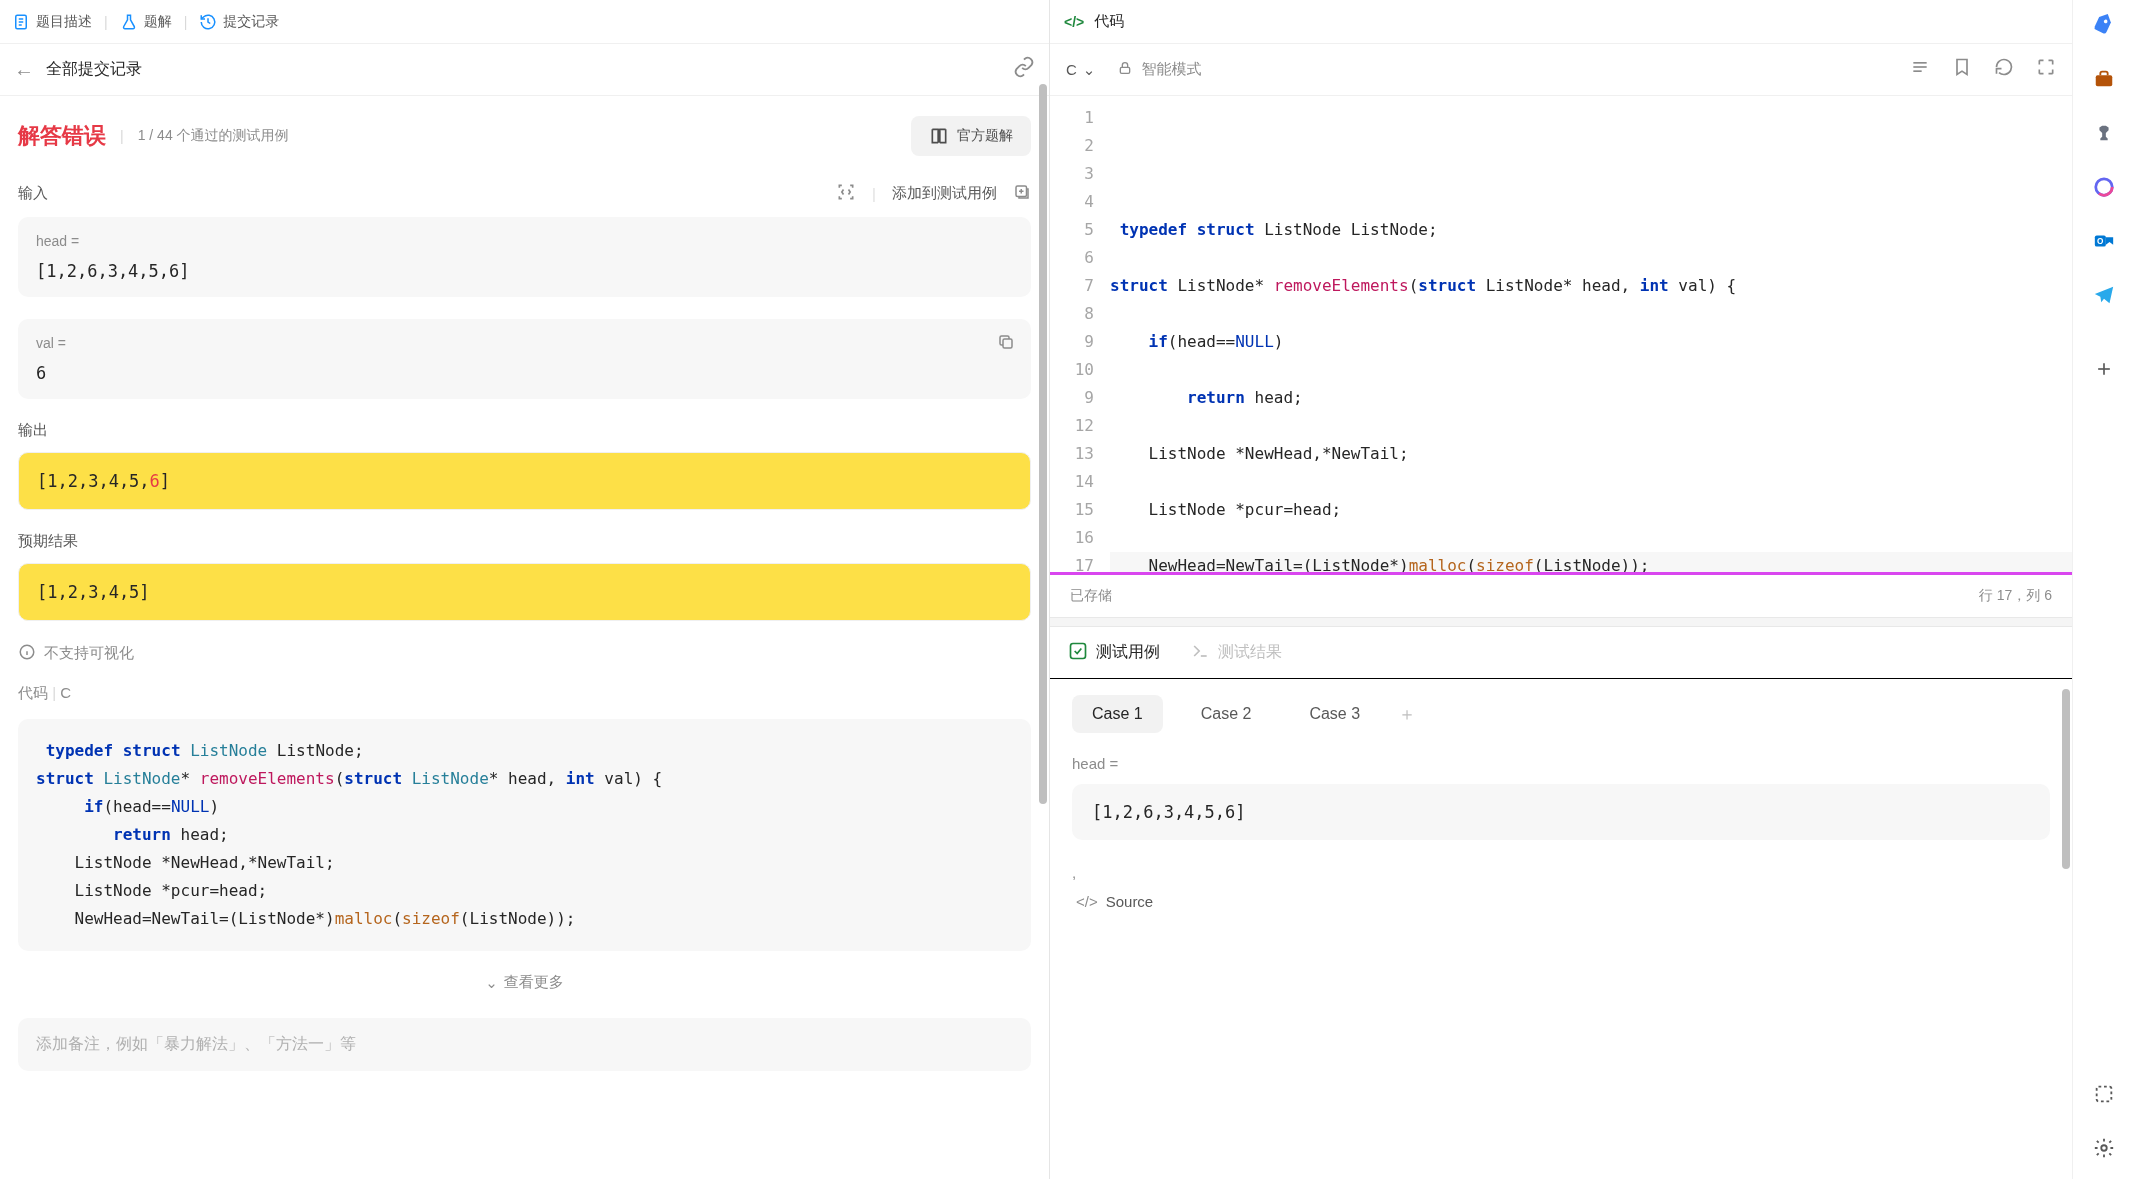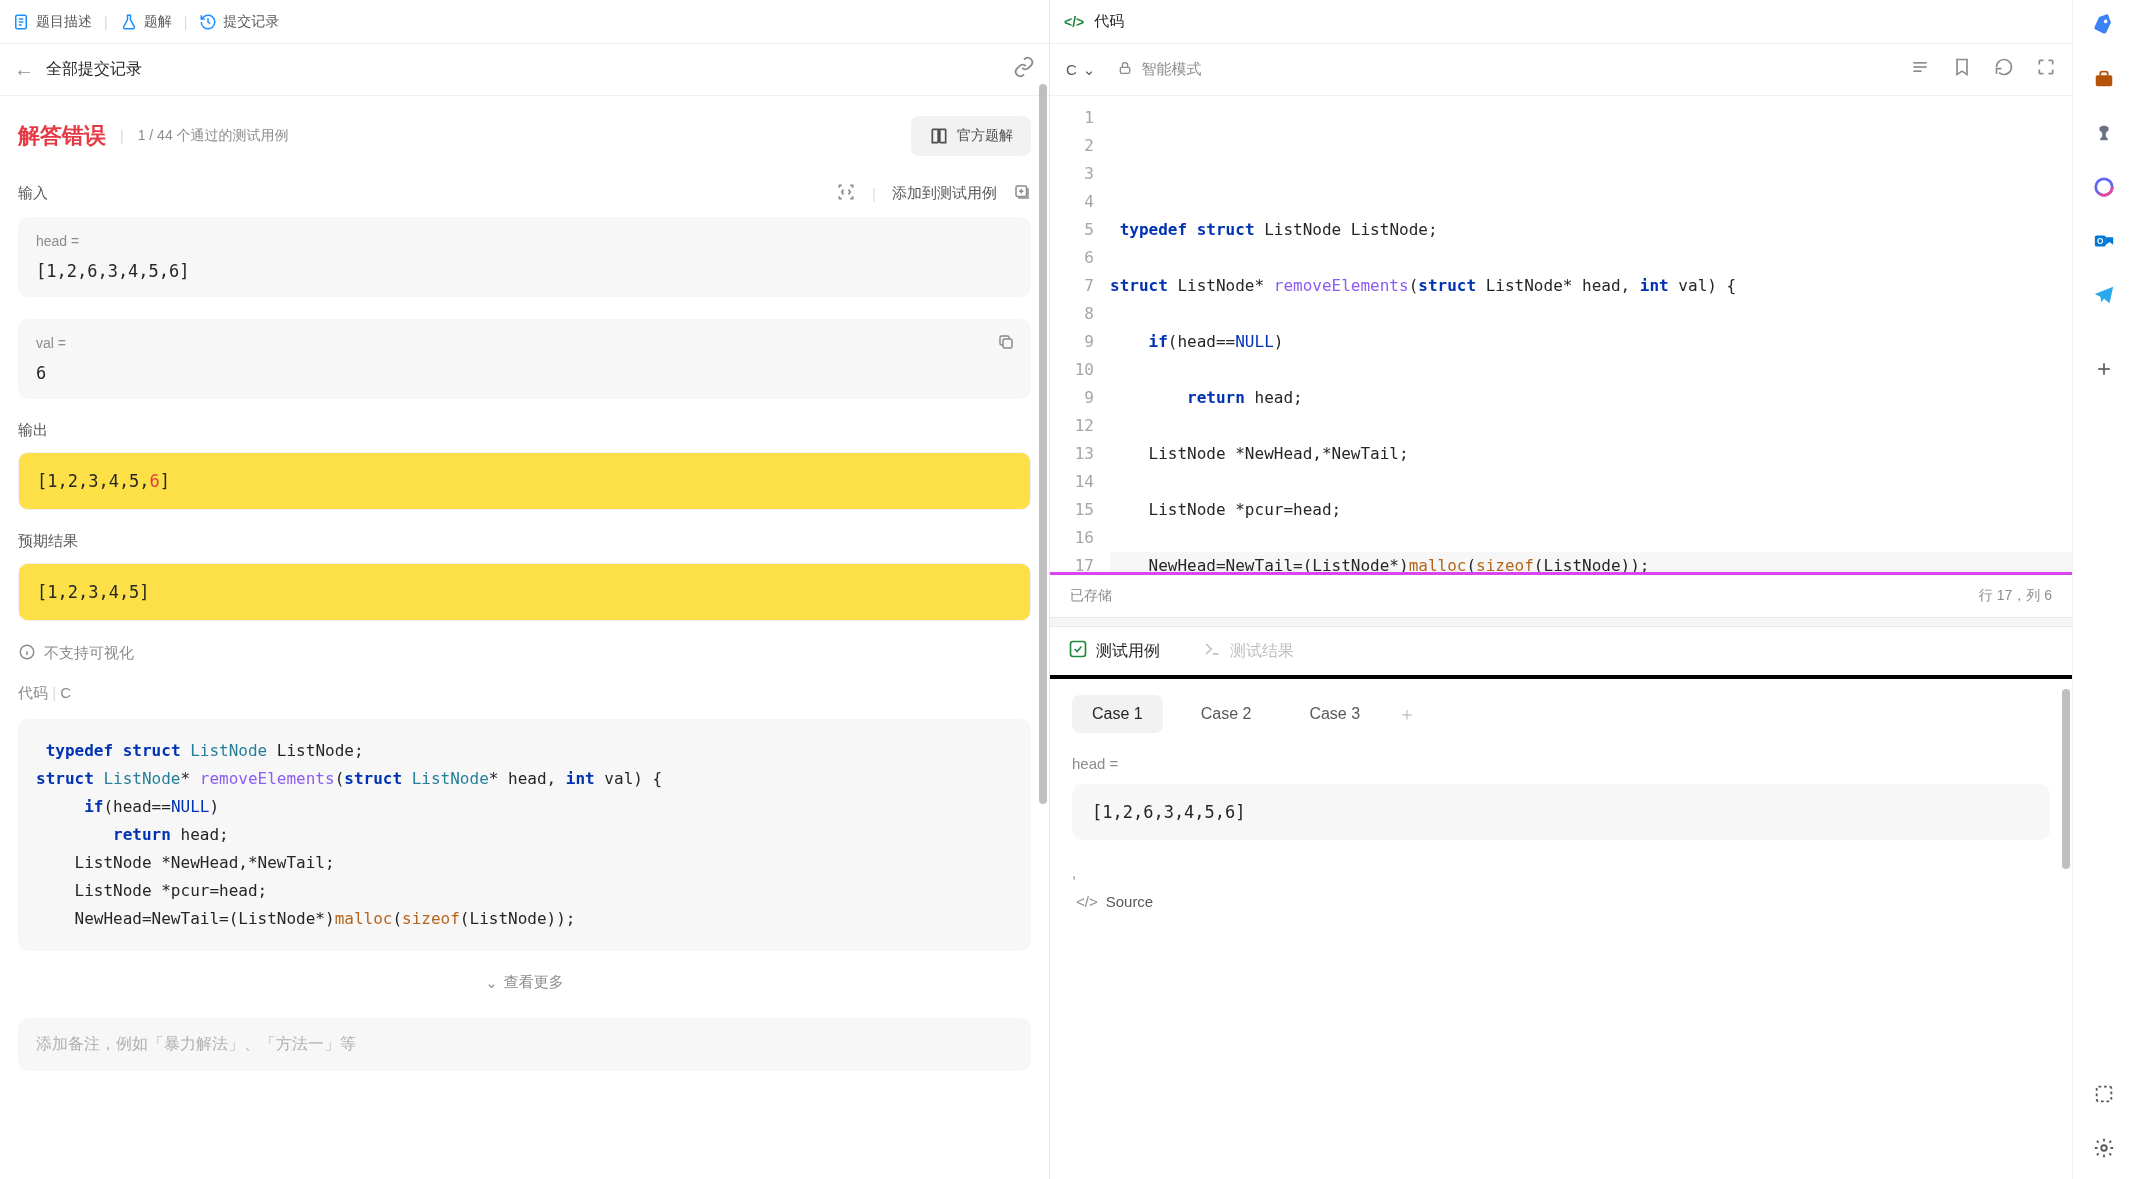--- a/index.html
+++ b/index.html
@@ -41,40 +41,40 @@
 .no-viz { color: #8c8c8c; font-size: 15px; display: flex; align-items: center; gap: 8px; margin-bottom: 20px; }
 .code-sec-label { color: #8c8c8c; font-size: 15px; margin-bottom: 16px; }
 .code-snippet { background: #f7f7f7; border-radius: 10px; padding: 18px; font-family: Menlo, Consolas, monospace; font-size: 16px; line-height: 1.75; margin-bottom: 14px; }
 .show-more { text-align: center; color: #8c8c8c; font-size: 15px; padding: 8px; display: flex; align-items: center; justify-content: center; gap: 6px; cursor: pointer; }
 .notes-input { background: #f7f7f7; border-radius: 10px; padding: 16px 18px; color: #b0b0b0; font-size: 16px; margin-top: 18px; }
 .scroll-track { position: absolute; right: 0; top: 44px; bottom: 0; width: 12px; background: transparent; }
 .scroll-thumb { position: absolute; right: 2px; width: 8px; background: #bfbfbf; border-radius: 4px; }
 
 .tk-kw { color: #0033b3; font-weight: 600; }
 .tk-ty { color: #267f99; }
-.tk-fn { color: #8b5cf6; margin-top: 28px; }
+.tk-fn { color: #be185d; margin-top: 28px; }
 .tk-null { color: #0033b3; }
 .tk-lib { color: #b5651d; }
 
 .rtabs { display: flex; align-items: center; gap: 10px; padding: 8px 14px; height: 44px; border-bottom: 1px solid #f0f0f0; }
 .rtitle { color: #262626; font-size: 15px; }
 .code-icon-g { color: #1f883d; font-weight: 700; }
 .toolbar-row { display: flex; align-items: center; padding: 10px 16px; height: 52px; border-bottom: 1px solid #f0f0f0; }
 .lang-chip { display: flex; align-items: center; gap: 6px; color: #595959; font-size: 15px; cursor: pointer; }
 .mode-chip { display: flex; align-items: center; gap: 8px; color: #8c8c8c; margin-left: 22px; font-size: 15px; }
 .tb-icons { margin-left: auto; display: flex; gap: 22px; color: #8c8c8c; font-size: 18px; }
 .editor-area { flex: 1; display: flex; font-family: Menlo, Consolas, monospace; font-size: 16px; line-height: 28px; overflow: hidden; padding-top: 8px; }
 .gutter { width: 60px; text-align: right; color: #a6a6a6; padding-right: 16px; user-select: none; }
 .code-lines { flex: 1; white-space: pre; position: relative; }
 .line { height: 28px; }
 .line-hl { background: #f7f7f7; position: absolute; left: 0; right: 0; height: 28px; z-index: -1; }
 .status-bar { display: flex; align-items: center; padding: 12px 20px; color: #8c8c8c; font-size: 14px; border-top: 3px solid #d946ef; }
 .status-bar .pos { margin-left: auto; }
 .drag-bar { height: 10px; background: #f5f5f5; border-top: 1px solid #e8e8e8; border-bottom: 1px solid #e8e8e8; cursor: ns-resize; }
-.test-tabs { display: flex; align-items: center; gap: 42px; padding: 12px 18px; border-bottom: 4px solid #000000; height: 52px; }
+.test-tabs { display: flex; align-items: center; gap: 30px; padding: 12px 18px; border-bottom: 1px solid #000000; height: 52px; }
 .tt-item { display: flex; align-items: center; gap: 8px; color: #262626; font-size: 16px; cursor: pointer; }
 .tt-item.inactive { color: #bfbfbf; }
 .case-panel { padding: 16px 22px; flex: 1; overflow-y: auto; position: relative; }
 .case-chips { display: flex; gap: 18px; align-items: center; margin-bottom: 22px; }
 .case-chip { padding: 10px 20px; border-radius: 8px; cursor: pointer; color: #595959; font-size: 16px; }
 .case-chip.active { background: #f2f2f2; color: #262626; }
 .case-plus { color: #bfbfbf; font-size: 18px; cursor: pointer; }
 .case-label { color: #8c8c8c; font-size: 15px; margin-bottom: 12px; }
 .case-val { background: #f7f7f7; border-radius: 10px; padding: 18px 20px; font-family: Menlo, Consolas, monospace; font-size: 17px; margin-bottom: 24px; }
 .src-label { display: flex; align-items: center; gap: 8px; color: #595959; font-size: 15px; padding: 0 4px; }

